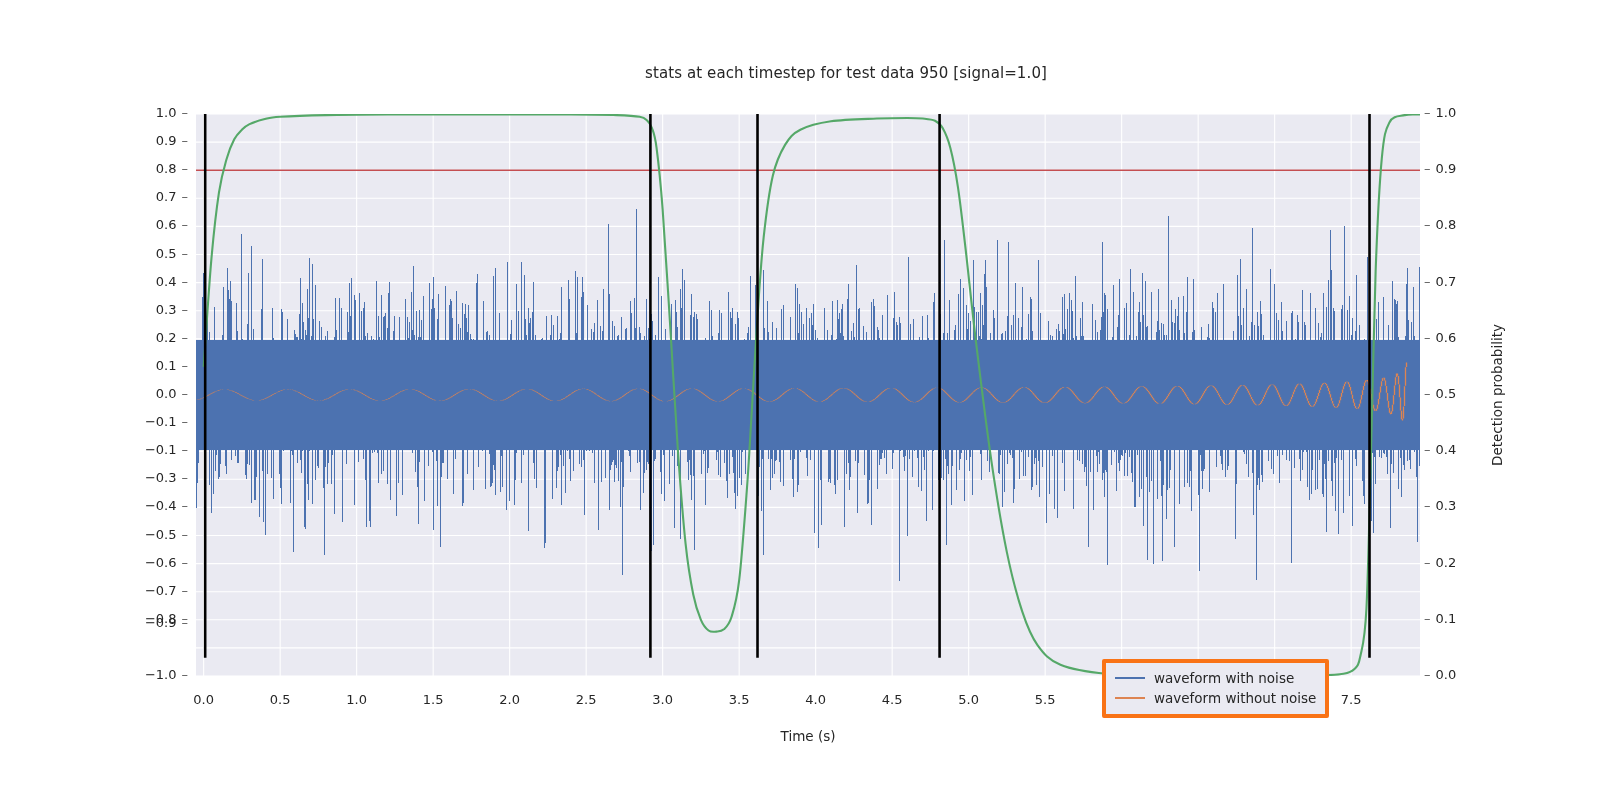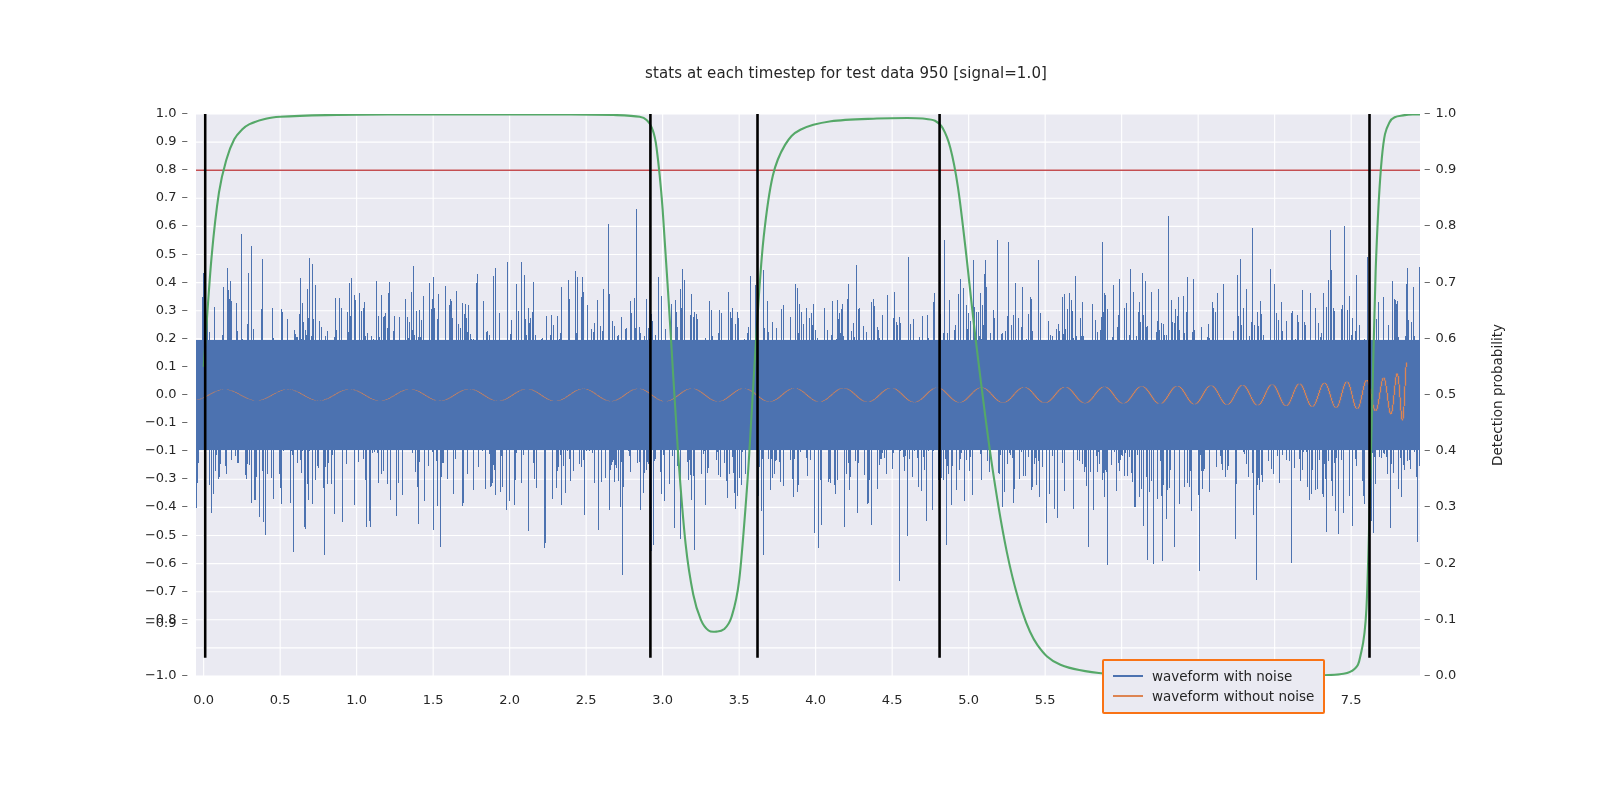--- a/index.html
+++ b/index.html
@@ -57,36 +57,37 @@
   
   .annot{
     position:absolute;font-size:19px;color:#262626;white-space:nowrap;
   }
   .annot .mathvar{font-style:italic;}
   .annot .sub{font-size:13px;font-style:italic;vertical-align:-3px;}
 
   
   #legend{
     position:absolute;left:1102px;top:659px;
-    background:#eaeaf2;border:2px solid #f97316;border-radius:2px;
+    background:#eaeaf2;border:4px solid #f97316;border-radius:2px;
     padding:5px 9px 6px 9px;
     box-shadow:0 0 0 0 rgba(0,0,0,0);
   }
   .legend-row{display:flex;align-items:center;height:20px;}
   .legend-swatch{width:30px;height:0;border-top:2.2px solid #000;margin-right:9px;}
   .legend-label{font-size:13.5px;color:#262626;white-space:nowrap;}
 </style>
 </head>
 <body>
 
 <div id="figure">
 
   <div id="chart-title">stats at each timestep for test data 950 [signal=1.0]</div>
 
   <div id="ylabel-right">Detection probability</div>
+  <div id="xlabel">Time (s)</div>
 
   <div id="ytick-left-container">
       <div class="ytick-left" style="top: 114px;"><span>1.0</span><span class="dash">–</span></div>
       <div class="ytick-left" style="top: 142.1px;"><span>0.9</span><span class="dash">–</span></div>
       <div class="ytick-left" style="top: 170.2px;"><span>0.8</span><span class="dash">–</span></div>
       <div class="ytick-left" style="top: 198.3px;"><span>0.7</span><span class="dash">–</span></div>
       <div class="ytick-left" style="top: 226.4px;"><span>0.6</span><span class="dash">–</span></div>
       <div class="ytick-left" style="top: 254.5px;"><span>0.5</span><span class="dash">–</span></div>
       <div class="ytick-left" style="top: 282.6px;"><span>0.4</span><span class="dash">–</span></div>
       <div class="ytick-left" style="top: 310.7px;"><span>0.3</span><span class="dash">–</span></div>

